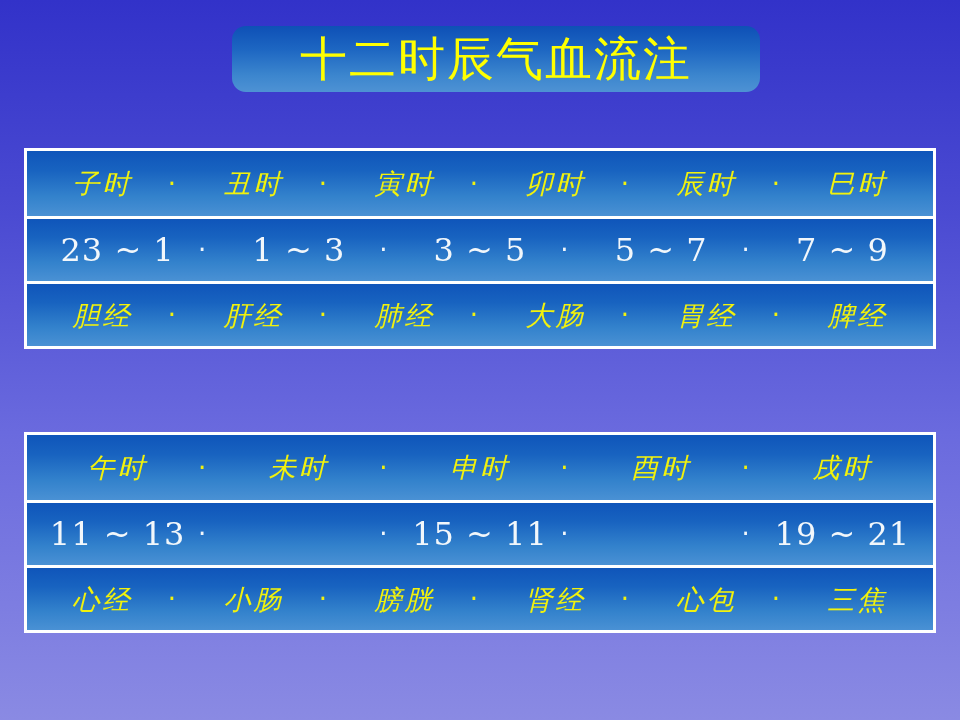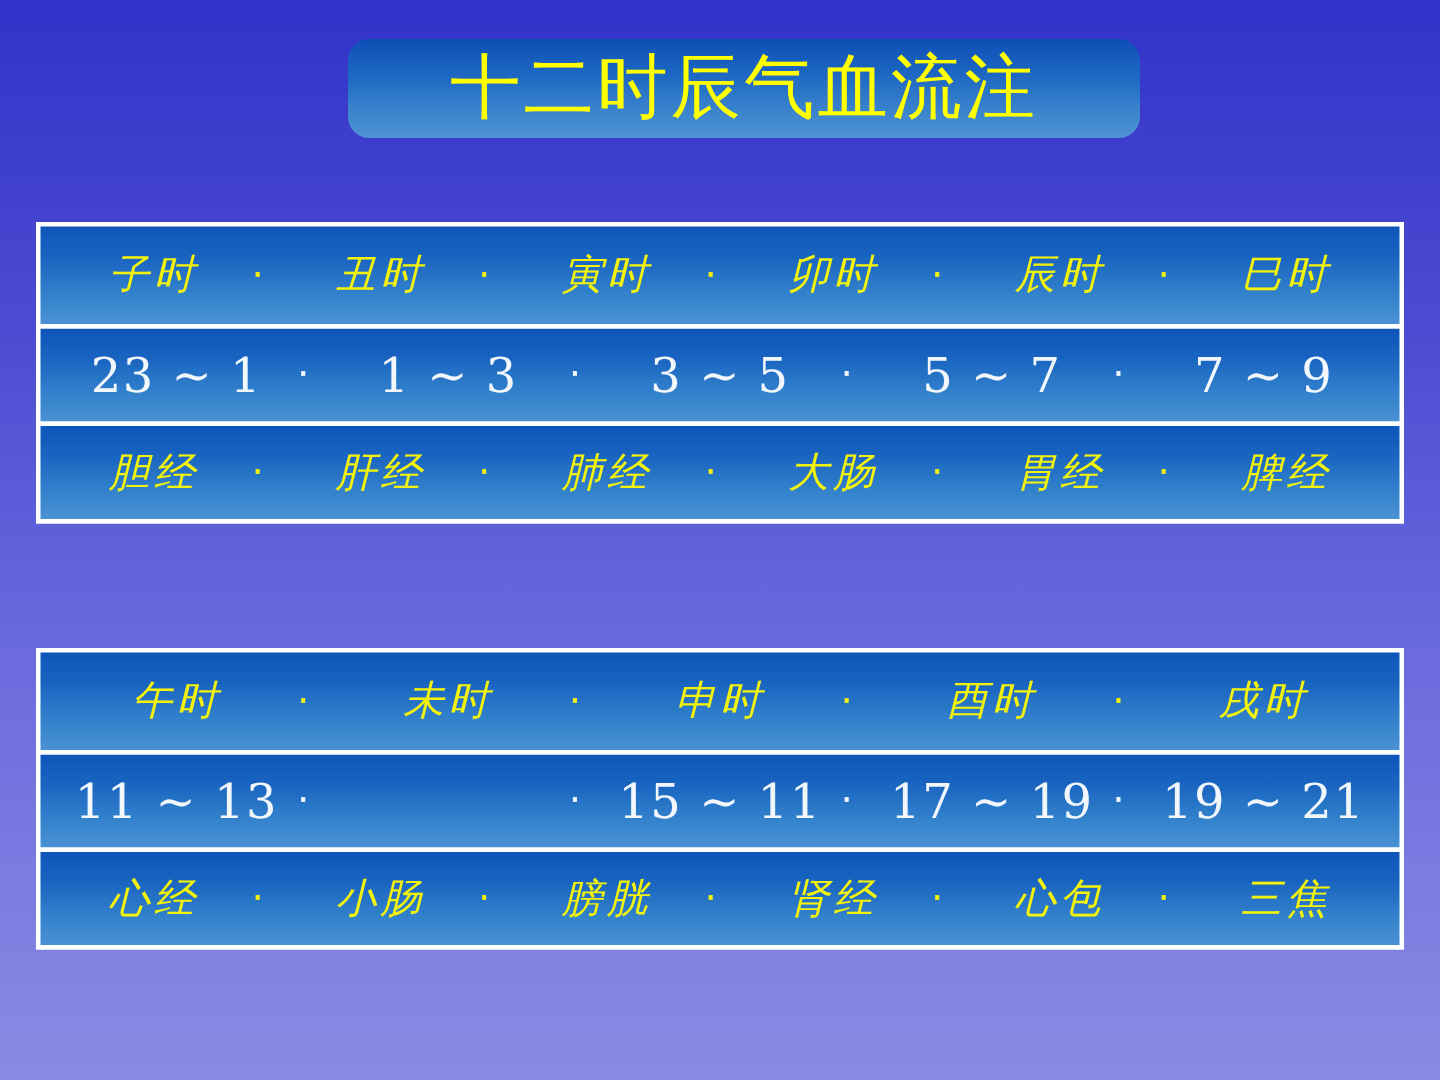--- a/index.html
+++ b/index.html
@@ -231,21 +231,20 @@
           <span class="sep">·</span>
         </div>
       <div class="cell">
           <span class="sep">·</span>
         </div>
       <div class="cell">
           <span class="cell-text">15 ~ 11</span>
           <span class="sep">·</span>
         </div>
       <div class="cell">
-          <span class="cell-text">17 ~ 19</span>
           <span class="sep">·</span>
         </div>
       <div class="cell">
           <span class="cell-text">19 ~ 21</span>
           <span class="sep">·</span>
         </div>
     </div>
 
     <div class="trow row-yellow">
       <div class="cell">

